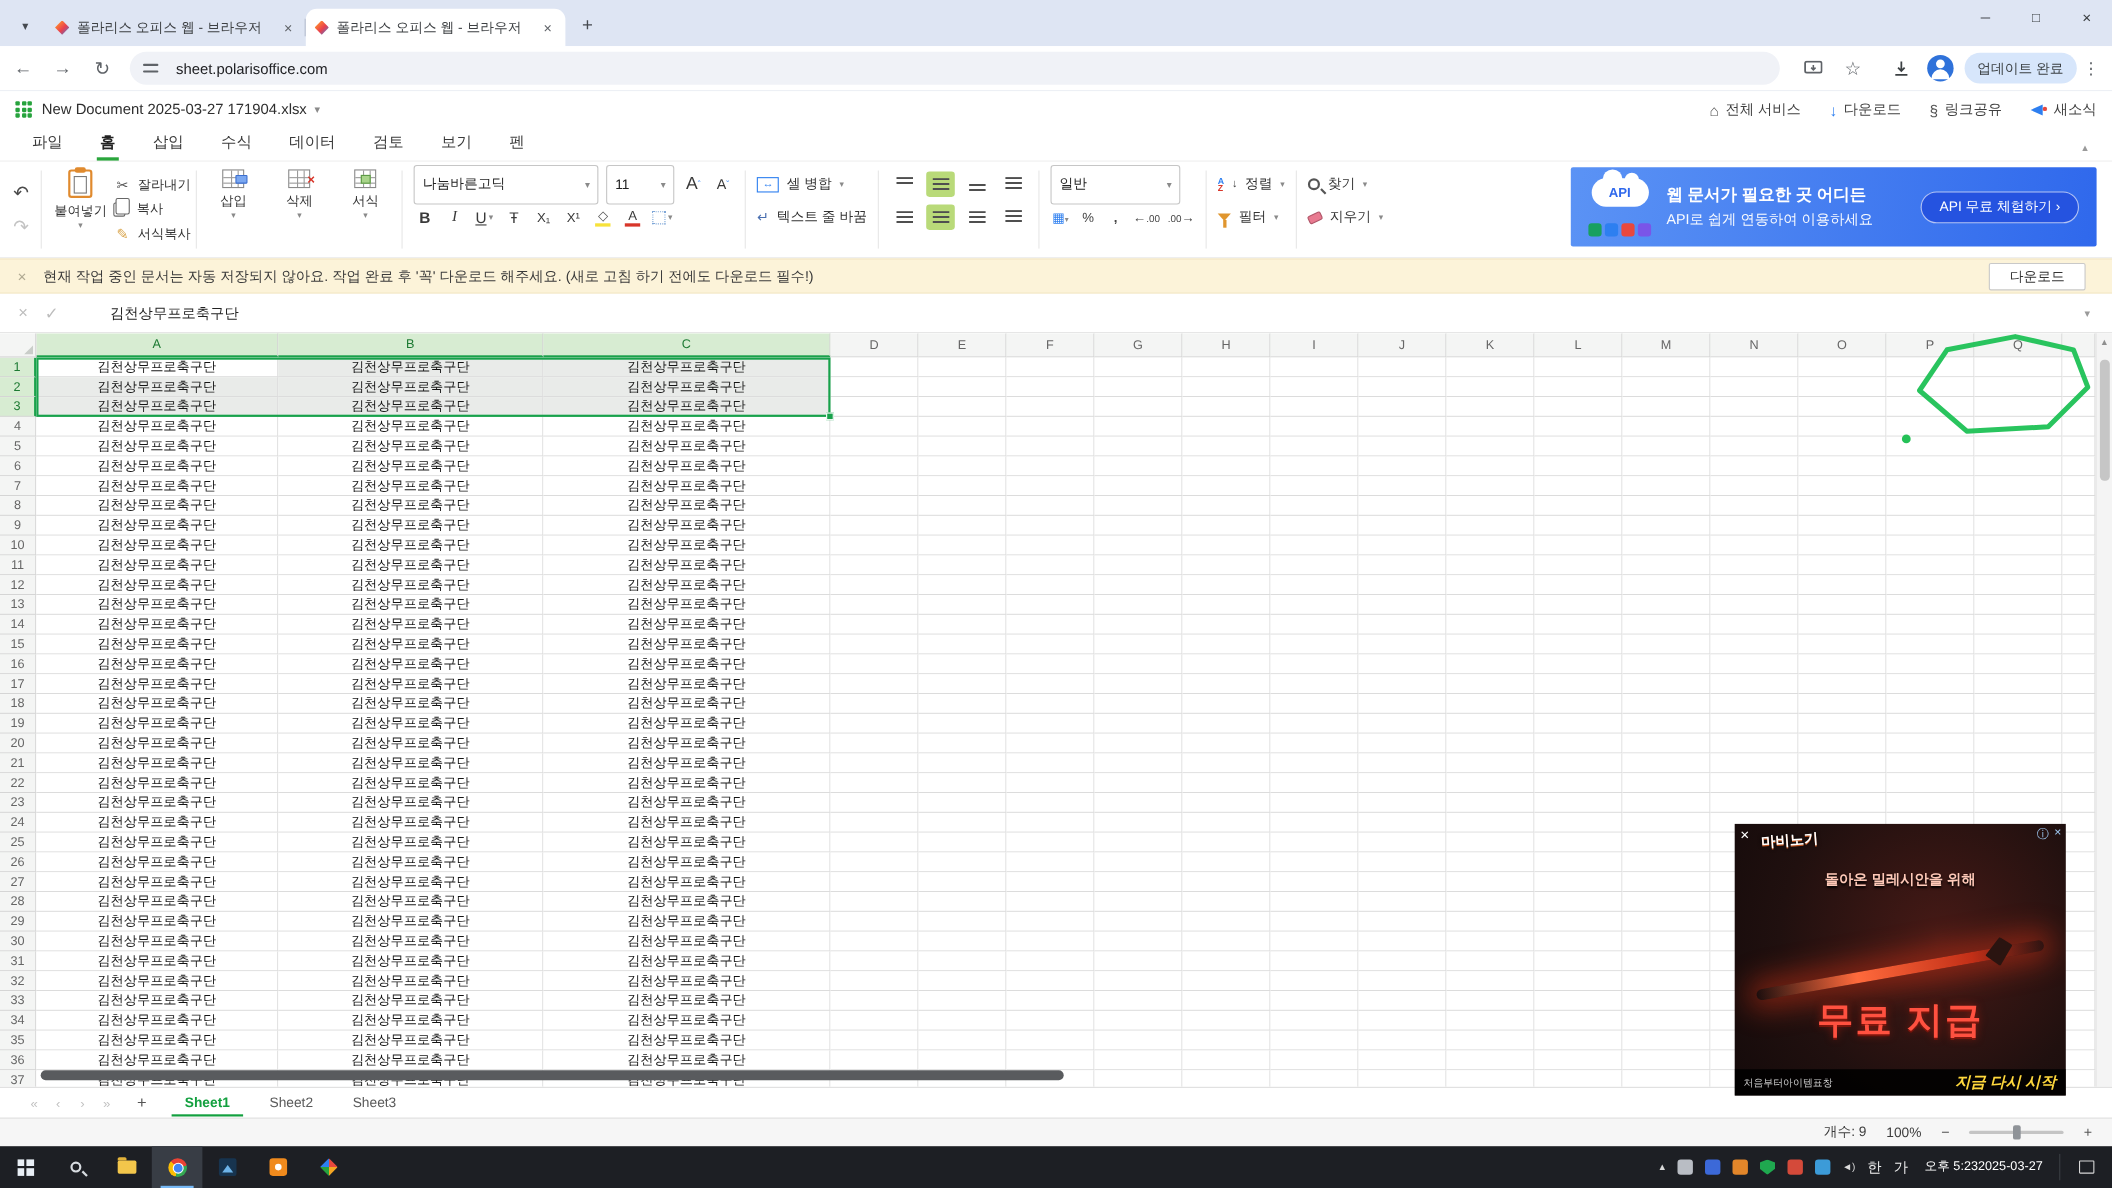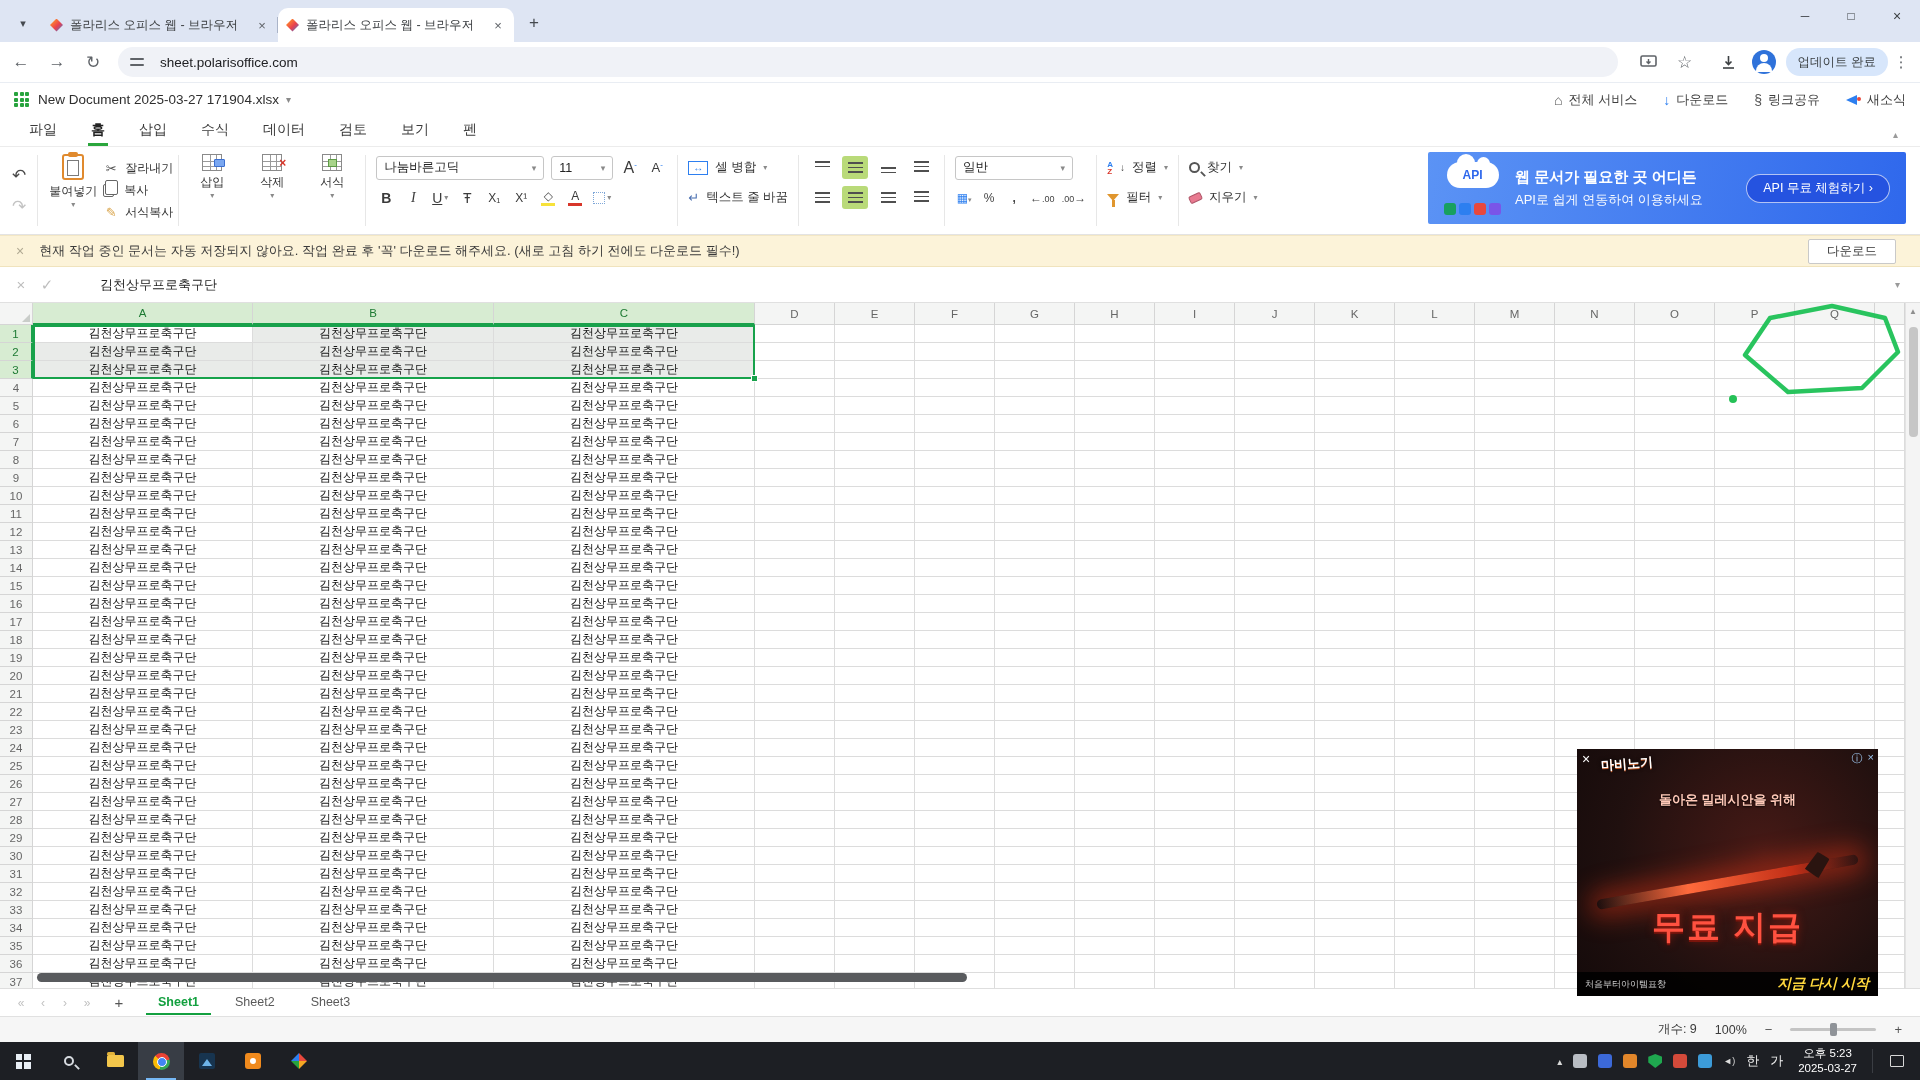--- a/index.html
+++ b/index.html
@@ -75,21 +75,21 @@
   .brush{color:#d9a44a}
   .cellic{width:20px;height:17px;background:
     linear-gradient(#9a9a9a,#9a9a9a) 0 5.5px/100% 1px no-repeat,
     linear-gradient(#9a9a9a,#9a9a9a) 0 11px/100% 1px no-repeat,
     linear-gradient(#9a9a9a,#9a9a9a) 6.5px 0/1px 100% no-repeat,
     linear-gradient(#9a9a9a,#9a9a9a) 13px 0/1px 100% no-repeat;
     border:1px solid #8a8a8a;position:relative}
   .cellic .ov{position:absolute;right:-4px;top:4px;width:11px;height:8px;background:#7aa7f0;border:1px solid #3c6fd0;border-radius:1px}
   .cellic .ovx{position:absolute;right:-5px;top:1px;color:#d8362a;font-size:12px;font-weight:bold}
   .cellic .ovg{position:absolute;left:5px;top:4px;width:9px;height:8px;background:#a8d48a;border:1px solid #5d9a46}
-  .selectbox{height:24px;border:1px solid #c6c6c6;border-radius:3px;display:flex;align-items:center;padding:0 7px;font-size:12.5px;color:#222;background:#fff;gap:6px}
+  .selectbox{height:36px;border:1px solid #c6c6c6;border-radius:3px;display:flex;align-items:center;padding:0 7px;font-size:12.5px;color:#222;background:#fff;gap:6px}
   .selectbox .sbchev{margin-left:auto;color:#8a8a8a;font-size:9px}
   .fmtbtn{min-width:20px;height:22px;display:flex;align-items:center;justify-content:center;font-size:14px;color:#3a3a3a}
   .fmtbtn .chv{font-size:8px;color:#8a8a8a;margin-left:2px}
   .colorbar{display:flex;flex-direction:column;align-items:center;line-height:1}
   .colorbar .bar{width:14px;height:3px;margin-top:1px}
   .dotsq{width:12px;height:12px;border:1px dotted #7fa7d8}
   .mergeic{width:20px;height:14px;border:1.4px solid #2d7ff0;display:flex;align-items:center;justify-content:center;color:#2d7ff0;font-size:10px;font-weight:bold}
   .wrapic{color:#4a6fb0;font-size:13px}
   .alico{width:26px;height:23px;border-radius:3px;display:flex;align-items:center;justify-content:center}
   .alico.act{background:#b9da79}
@@ -143,21 +143,21 @@
   .c.csel{background:#e9ebe9}
   .c.cactive{background:#fff}
   .selbox{position:absolute;left:33px;top:22px;width:722px;height:54px;border:2px solid #17a24b;pointer-events:none;z-index:3}
   .fillhandle{position:absolute;left:751px;top:72px;width:7px;height:7px;background:#17a24b;border:1px solid #fff;z-index:4}
   .hthumb{position:absolute;left:37px;top:670px;width:930px;height:9px;background:#595b5e;border-radius:5px;z-index:5}
   .vscroll{position:absolute;left:1905px;top:303px;width:15px;height:685px;background:#f4f4f4;border-left:1px solid #e3e3e3}
   .vup{display:block;text-align:center;color:#8f8f8f;font-size:8px;padding-top:4px}
   .vthumb{position:absolute;left:3px;top:24px;width:9px;height:110px;background:#c6c6c6;border-radius:4px}
 
   
-  #sheetbar{top:988px;height:28px;background:#fff;border-top:1px solid #dedede;display:flex;align-items:center;padding-left:10px}
+  #sheetbar{top:988px;height:28px;background:#fff;border-top:1px solid #dedede;display:flex;align-items:center;padding-left:20px}
   .snav{color:#c2c2c2;font-size:12px;width:22px;text-align:center}
   .saddtab{color:#555;font-size:15px;width:26px;text-align:center;margin:0 8px}
   .stab{padding:4px 18px 6px;font-size:12.5px;color:#5a5a5a;position:relative}
   .stab.sactive{color:#13a03f;font-weight:bold}
   .stab.sactive::after{content:"";position:absolute;left:6px;right:6px;bottom:0;height:2px;background:#13a03f}
 
   
   #statusbar{top:1016px;height:26px;background:#f6f6f6;border-top:1px solid #e1e1e1;display:flex;align-items:center;justify-content:flex-end;gap:18px;padding-right:18px;font-size:12.5px;color:#3c3c3c}
   .ztrack{width:86px;height:3px;background:#c4c4c4;position:relative;border-radius:2px}
   .zthumb{position:absolute;left:40px;top:-5px;width:7px;height:13px;background:#8f9398;border-radius:2px}
@@ -179,21 +179,21 @@
   .photosic{width:16px;height:16px;background:#17344f;position:relative;border-radius:2px}
   .photosic::after{content:"";position:absolute;left:3px;bottom:3px;border-left:5px solid transparent;border-right:5px solid transparent;border-bottom:7px solid #6db3e8}
   .dicaic{width:16px;height:16px;background:#f08a1d;border-radius:3px;position:relative}
   .dicaic::after{content:"";position:absolute;left:5px;top:5px;width:6px;height:6px;border-radius:50%;background:#fff}
   .polic{width:16px;height:16px;background:conic-gradient(#e8483d 0 25%,#f5a623 0 50%,#27a33d 0 75%,#2d7ff0 0);clip-path:polygon(50% 0,100% 50%,50% 100%,0 50%)}
   .tray{margin-left:auto;display:flex;align-items:center;gap:11px;padding-right:10px}
   .trayup{color:#d8d8d8;font-size:10px}
   .mini{width:14px;height:14px;border-radius:3px;display:block}
   .shield{clip-path:polygon(50% 0,100% 20%,100% 60%,50% 100%,0 60%,0 20%)}
   .imetxt{font-size:13px;color:#f0f0f0}
-  .clock{display:flex;flex-direction:column;align-items:center;font-size:11.5px;line-height:1.3;color:#fff;margin-left:4px}
+  .clock{display:flex;flex-direction:row;align-items:flex-start;font-size:11.5px;line-height:1.3;color:#fff;margin-left:4px}
   .trayedge{width:1px;height:24px;background:#3a3d43;margin-left:4px}
   .notifsq{width:14px;height:12px;border:1.4px solid #d8d8d8;border-radius:1px;margin:0 6px}
 
   
   #ad{position:absolute;left:1577px;top:749px;width:301px;height:247px;background:radial-gradient(circle at 62% 42%,#471a16,#20100f 62%,#140a0a);z-index:40;overflow:hidden}
   .adclose{position:absolute;left:5px;top:2px;color:#fff;font-size:14px;z-index:5}
   .adinfo{position:absolute;right:4px;top:2px;color:#9ec7f0;font-size:11px;z-index:5;display:flex;gap:5px}
   .adlogo{position:absolute;left:24px;top:6px;color:#fff;font-weight:bold;font-size:13px;text-shadow:0 1px 0 #c2541f,0 0 4px #000;transform:rotate(-4deg)}
   .adline1{position:absolute;left:0;right:0;top:42px;text-align:center;color:#ffc9b8;font-size:13px;font-weight:bold;text-shadow:0 1px 2px #000}
   .adline2{position:absolute;left:0;right:0;top:60px;text-align:center;font-size:33px;font-weight:bold;letter-spacing:1px;color:#ff4434;text-shadow:0 0 8px #8e1d10,0 2px 0 #74130b}

